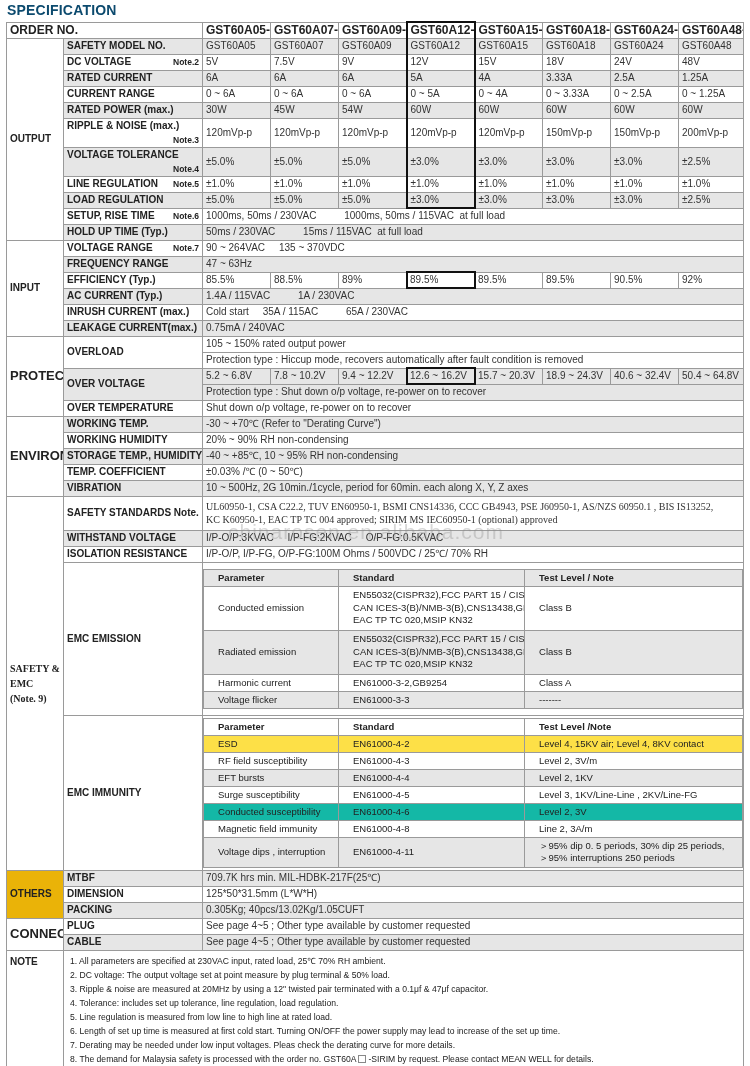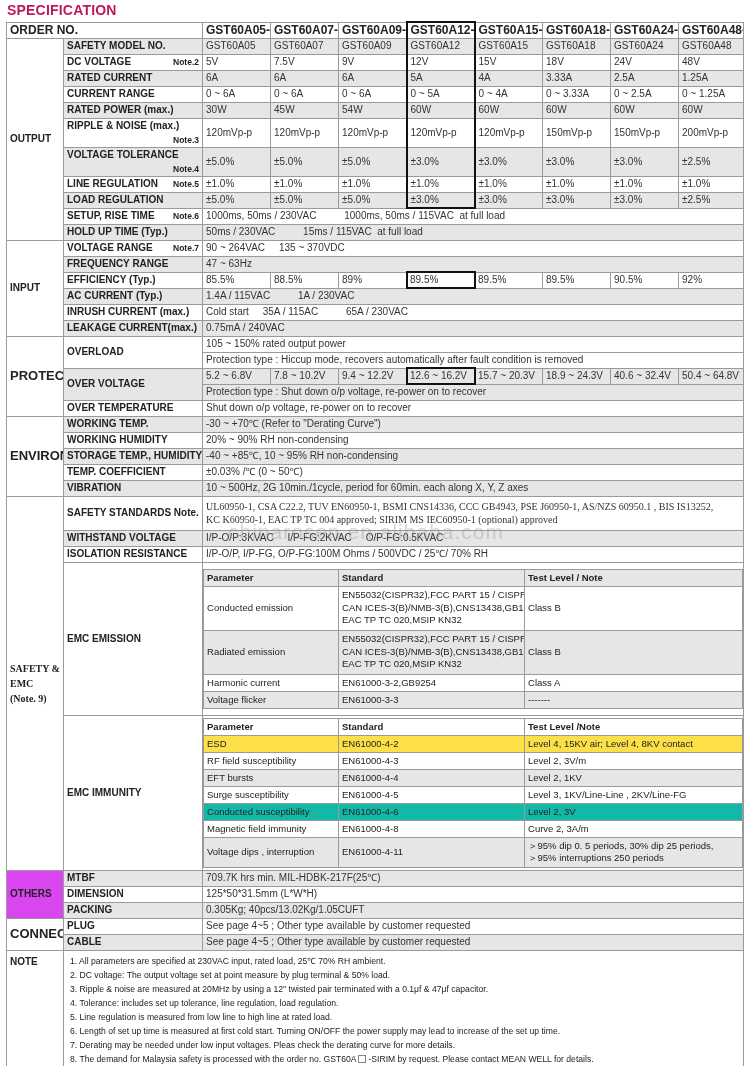--- a/index.html
+++ b/index.html
@@ -1,34 +1,34 @@
 <!DOCTYPE html>
 <html><head>
 <meta charset="utf-8">
 <style>
   * { box-sizing: border-box; margin: 0; padding: 0; }
   html, body { width: 750px; height: 1066px; background: #ffffff; overflow: hidden; }
   body { font-family: "Liberation Sans", sans-serif; color: #222; position: relative; }
-  .title { position: absolute; left: 7px; top: 2px; font-size: 14px; font-weight: bold; letter-spacing: 0.2px; color: #be185d; }
+  .title { position: absolute; left: 7px; top: 2px; font-size: 14px; font-weight: bold; letter-spacing: 0.2px; color: #0c4a6e; }
   table.spec { position: absolute; left: 6px; top: 21px; width: 737px; border-collapse: collapse; table-layout: fixed; font-size: 10px; }
   table.spec td { border: 1px solid #9a9a9a; padding: 0 3px; height: 16px; line-height: 14px; vertical-align: middle; white-space: nowrap; overflow: hidden; }
   td.cat { font-weight: bold; font-size: 10px; text-align: left; padding-left: 5px; background: #fff; }
   td.cat.small { font-size: 13px; }
   td.lbl { font-weight: bold; font-size: 10px; background: #fff; }
   td.lbl .note { float: right; font-size: 8.5px; }
   tr.g td.lbl, tr.g td.v { background: #e6e6e6; }
   td.v { color: #333; }
   td.hl { outline: 2px solid #111; outline-offset: -1px; }
   .colhead td { font-weight: bold; font-size: 12px; }
   .sel { border-left: 2px solid #111 !important; border-right: 2px solid #111 !important; }
   .seltop { border-top: 2px solid #111 !important; }
   .selbot { border-bottom: 2px solid #111 !important; }
   .wrap { white-space: normal !important; font-family: Liberation Serif, serif; }
   table.sub { width: 100%; border-collapse: collapse; table-layout: fixed; }
-  table.sub td { border: 1px solid #9a9a9a; padding: 0 3px; font-size: 9.5px; height: 17px; }
+  table.sub td { border: 1px solid #9a9a9a; padding: 0 14px; font-size: 9.5px; height: 17px; }
   .notes { white-space: normal !important; font-size: 8.6px; line-height: 10.4px; padding: 3px 6px !important; vertical-align: top !important; color: #222; }
   .notes div { white-space: nowrap; }
   .box { display: inline-block; width: 8px; height: 8px; border: 1px solid #888; vertical-align: middle; margin: 0 2px; }
   .wm { position: absolute; left: 228px; top: 520px; font-size: 21px; color: rgba(140,140,140,0.35); letter-spacing: 1px; pointer-events: none; }
 </style>
 </head>
 <body>
 
 <div class="title">SPECIFICATION</div>
 
@@ -353,37 +353,37 @@
           <td>Level 3, 1KV/Line-Line , 2KV/Line-FG</td>
         </tr>
         <tr style="background:#14b8a6">
           <td>Conducted susceptibility</td>
           <td>EN61000-4-6</td>
           <td>Level 2, 3V</td>
         </tr>
         <tr>
           <td>Magnetic field immunity</td>
           <td>EN61000-4-8</td>
-          <td>Curve 2, 3A/m</td>
+          <td>Line 2, 3A/m</td>
         </tr>
         <tr style="background:#e6e6e6">
           <td>Voltage dips , interruption</td>
           <td>EN61000-4-11</td>
           <td style="line-height:12.5px;height:30px">
             <div>＞95% dip 0. 5 periods, 30% dip 25 periods,</div>
             <div>＞95% interruptions 250 periods</div>
           </td>
         </tr>
       </tbody>
           </table>
     </td>
   </tr>
 
   <tr class="g">
-    <td rowspan="3" class="cat" style="background:#d946ef">OTHERS</td>
+    <td rowspan="3" class="cat" style="background:#eab308">OTHERS</td>
     <td class="lbl">MTBF</td>
     <td colspan="8" class="v">709.7K hrs min.  MIL-HDBK-217F(25℃)</td>
   </tr>
   <tr>
     <td class="lbl">DIMENSION</td>
     <td colspan="8" class="v">125*50*31.5mm (L*W*H)</td>
   </tr>
   <tr class="g">
     <td class="lbl">PACKING</td>
     <td colspan="8" class="v">0.305Kg; 40pcs/13.02Kg/1.05CUFT</td>

